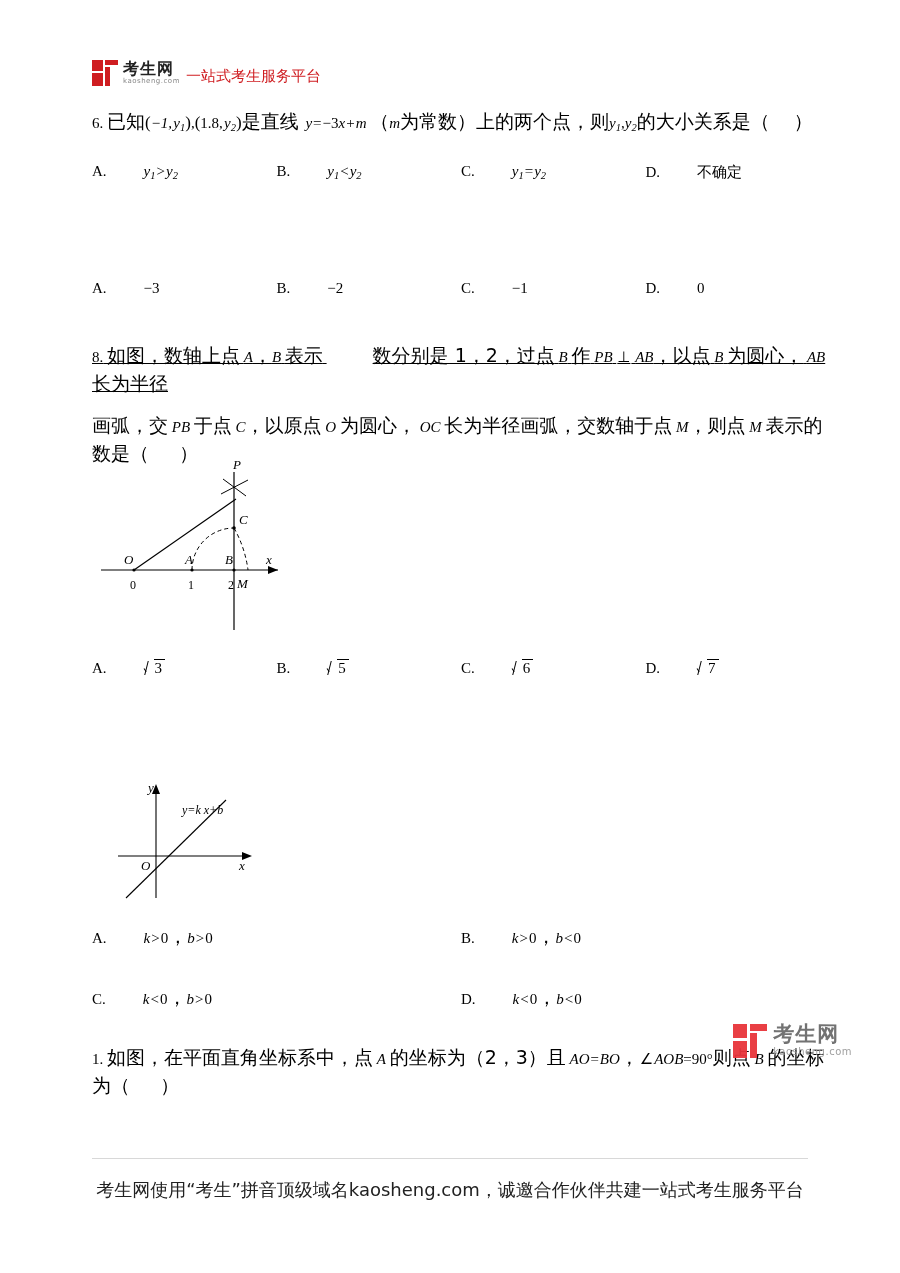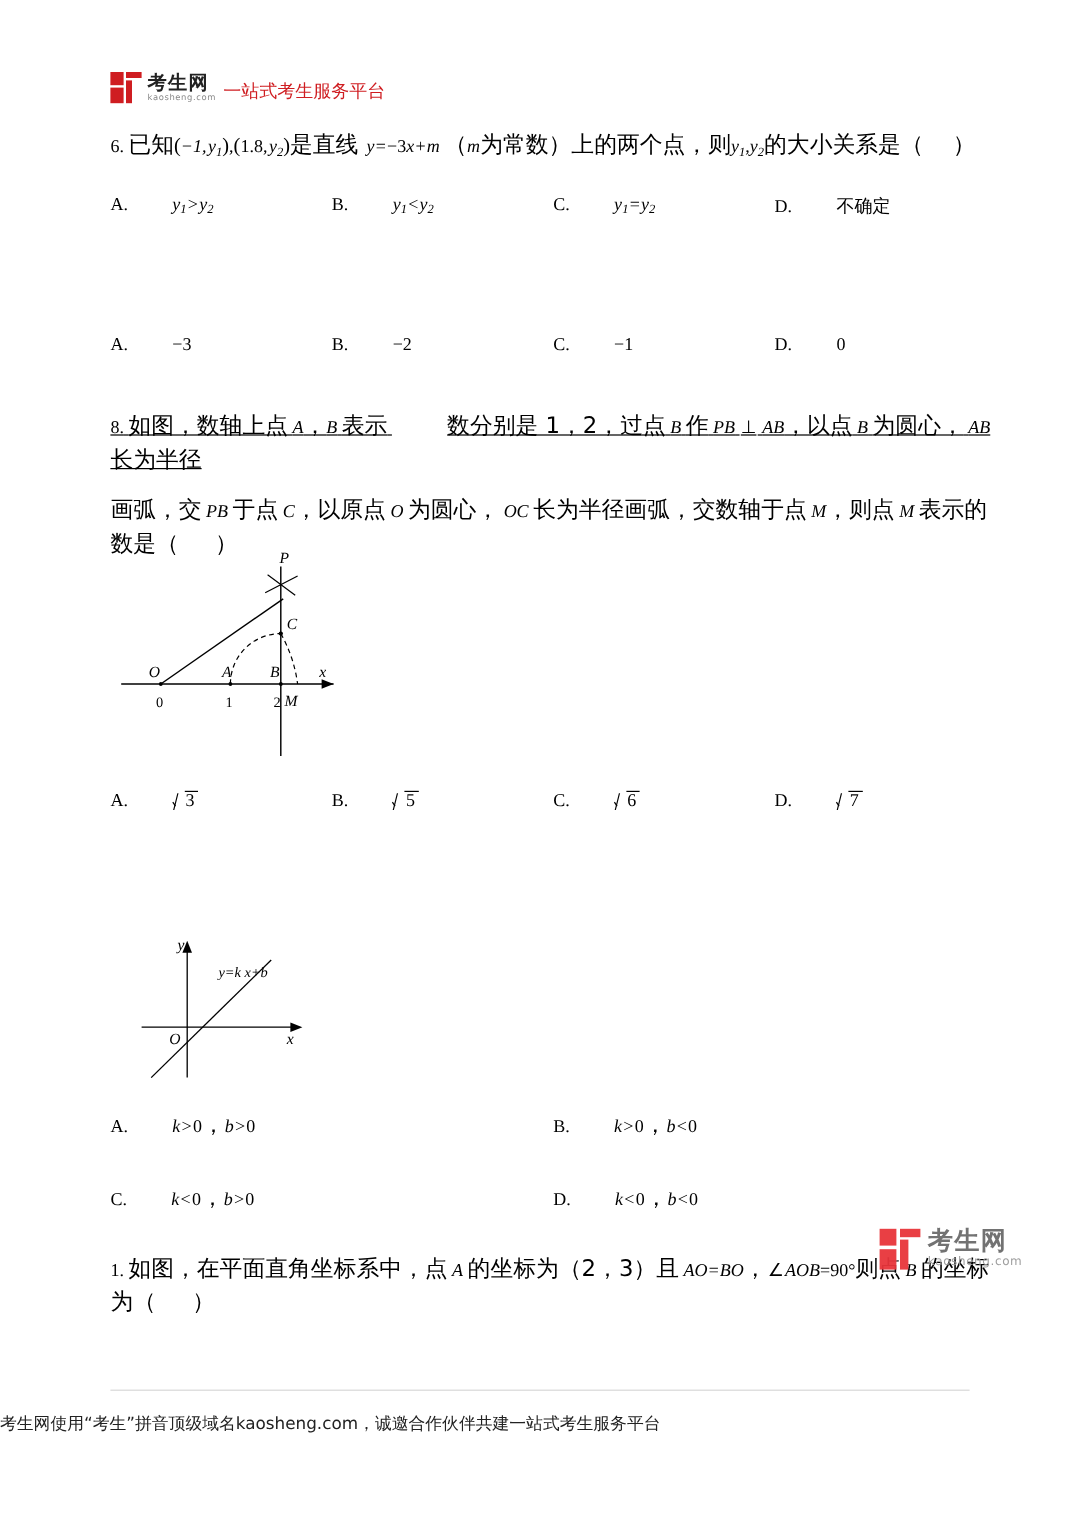--- a/index.html
+++ b/index.html
@@ -158,23 +158,23 @@
     left: 92px;
     right: 92px;
     top: 1158px;
     border-top: 1px solid #d8d8d8;
   }
   .footer-text {
     position: absolute;
     left: 0;
     right: 0;
     top: 1178px;
-    text-align: left;
-    font-family: "DejaVu Sans", sans-serif;
-    font-size: 14px;
+    text-align: center;
+    font-family: "DejaVu Sans", sans-serif;
+    font-size: 18px;
     color: #222;
   }
   
   .wm {
     position: absolute;
     right: 48px;
     bottom: 28px;
     display: flex;
     align-items: center;
     opacity: .95;

